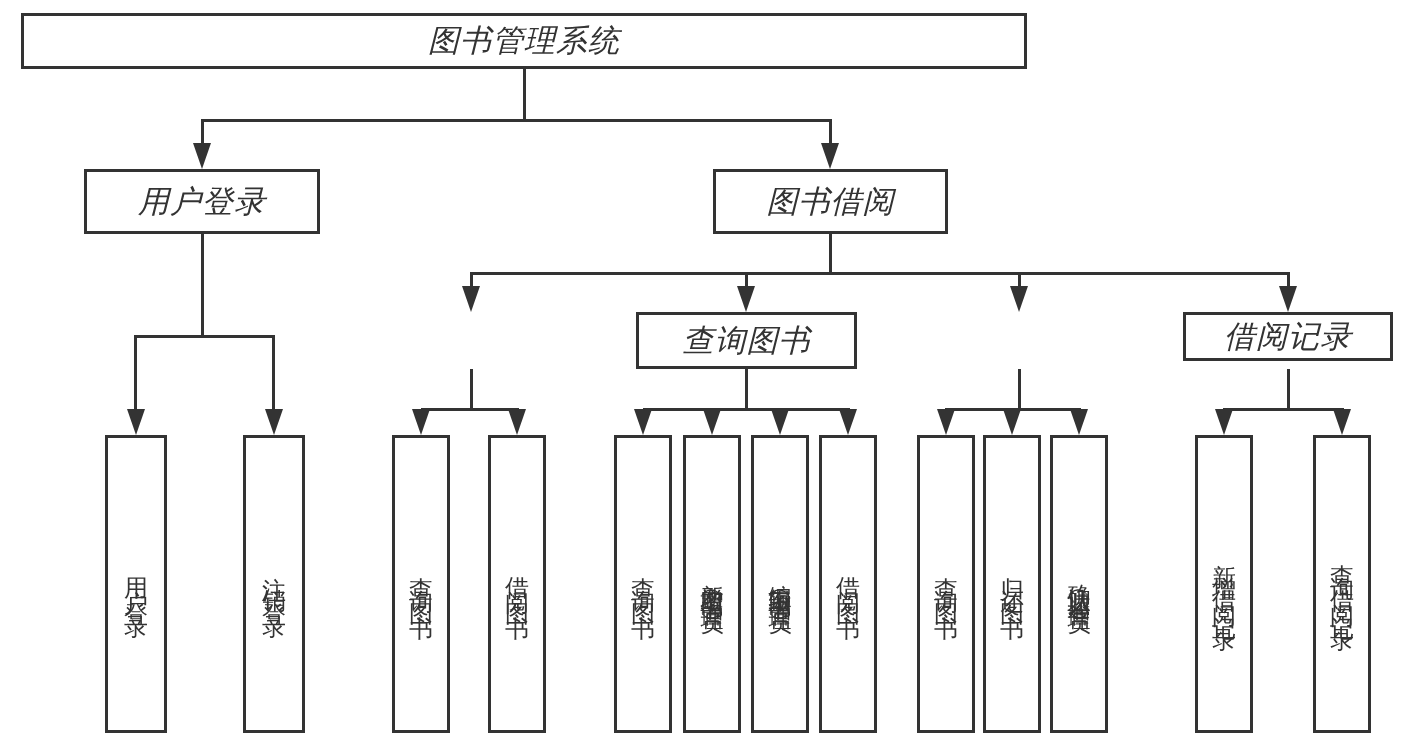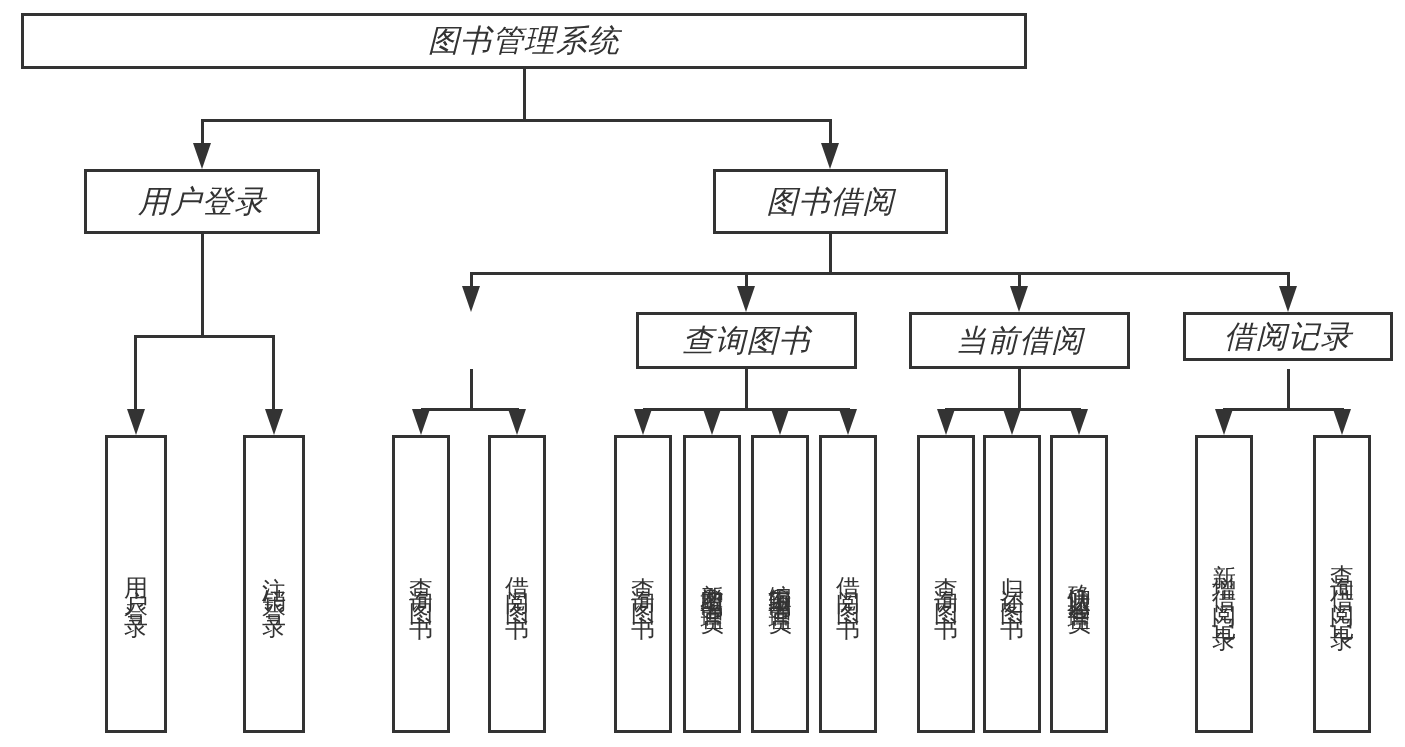--- a/index.html
+++ b/index.html
@@ -67,21 +67,20 @@
 <body>
 
 <div id="stage">
 
   <div class="box hbox" style="left:21px;top:13px;width:1006px;height:56px">图书管理系统</div>
 
   <div class="box hbox" style="left:84px;top:169px;width:236px;height:65px">用户登录</div>
   <div class="box hbox" style="left:713px;top:169px;width:235px;height:65px">图书借阅</div>
 
   <div class="box hbox" style="left:636px;top:312px;width:221px;height:57px">查询图书</div>
-  <div class="box hbox" style="left:909px;top:312px;width:221px;height:57px">当前借阅</div>
   <div class="box hbox" style="left:1183px;top:312px;width:210px;height:49px">借阅记录</div>
 
   <div class="box vbox" style="left:105px;top:435px;width:62px;height:298px">用户登录</div>
   <div class="box vbox" style="left:243px;top:435px;width:62px;height:298px">注销登录</div>
 
   <div class="box vbox" style="left:392px;top:435px;width:58px;height:298px">查询图书</div>
   <div class="box vbox" style="left:488px;top:435px;width:58px;height:298px">借阅图书</div>
 
   <div class="box vbox" style="left:614px;top:435px;width:58px;height:298px">查询图书</div>
   <div class="box vbox long" style="left:683px;top:435px;width:58px;height:298px">新增图书（管理员）</div>

